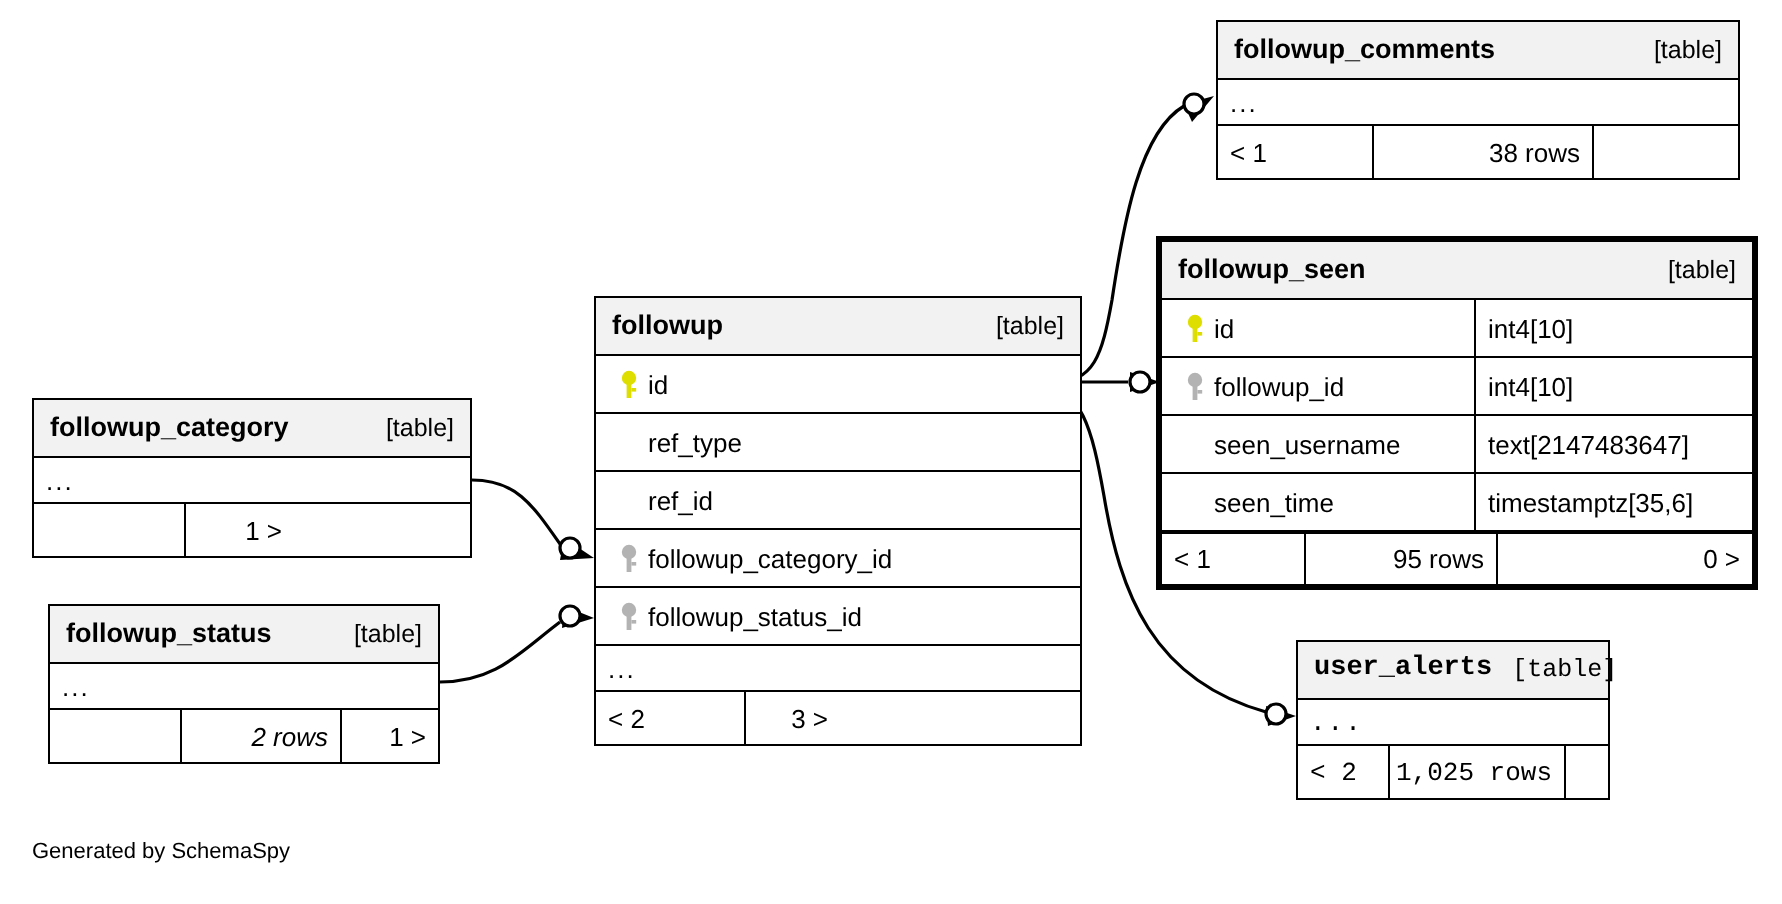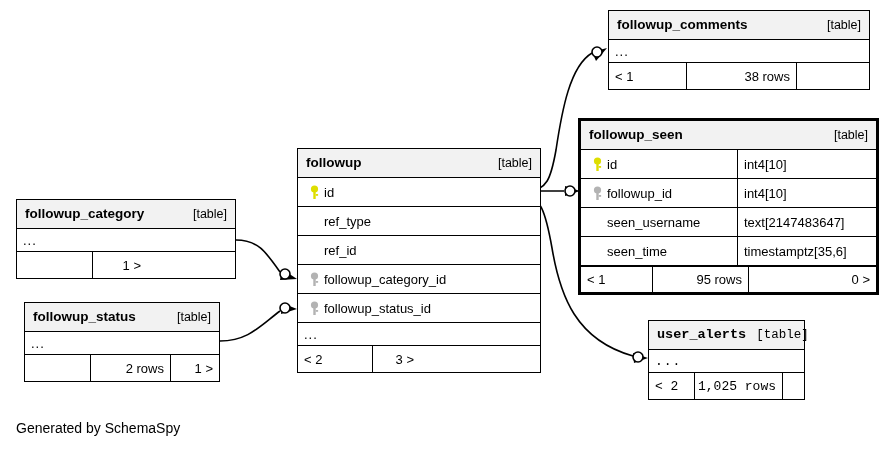--- a/index.html
+++ b/index.html
@@ -126,21 +126,21 @@
     flex: 0 0 auto;
     width: 16px;
     display: flex;
     align-items: center;
     justify-content: center;
     margin-right: 2px;
   }
 
   .footer-note {
     position: absolute;
-    font-size: 14px;
+    font-size: 11px;
     color: #000000;
     white-space: nowrap;
   }
 </style>
 </head>
 <body>
 
 <div id="canvas">
 
   <svg id="edges" viewBox="0 0 891 452" width="891" height="452" xmlns="http://www.w3.org/2000/svg">
@@ -319,21 +319,21 @@
   </div>
 
   <div class="table-node" style="left:24px; top:302px; width:196px;">
     <div class="tbl-header">
       <span class="tbl-name">followup_status</span>
       <span class="tbl-type">[table]</span>
     </div>
     <div class="ellipsis-row">...</div>
     <div class="foot-row">
       <div class="foot-cell foot-left" style="width:66px;"></div>
-      <div class="foot-cell foot-mid" style="width:80px;">2 rows</div>
+      <div class="foot-cell foot-mid" style="width:80px;font-style:italic;">2 rows</div>
       <div class="foot-cell foot-right last" style="width:48px;">1 &gt;</div>
     </div>
   </div>
 
   <div class="table-node" style="left:648px; top:320px; width:157px;font-family:Liberation Mono, monospace;">
     <div class="tbl-header">
       <span class="tbl-name">user_alerts</span>
       <span class="tbl-type">[table]</span>
     </div>
     <div class="ellipsis-row">...</div>

